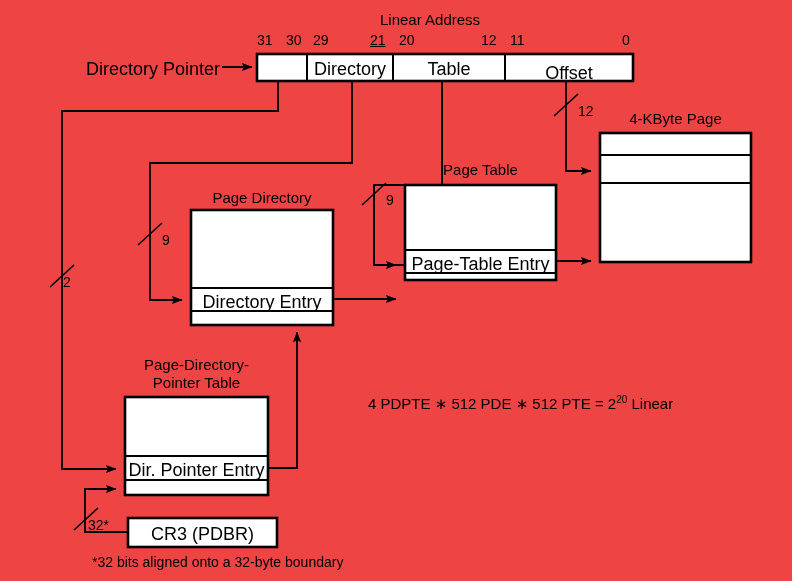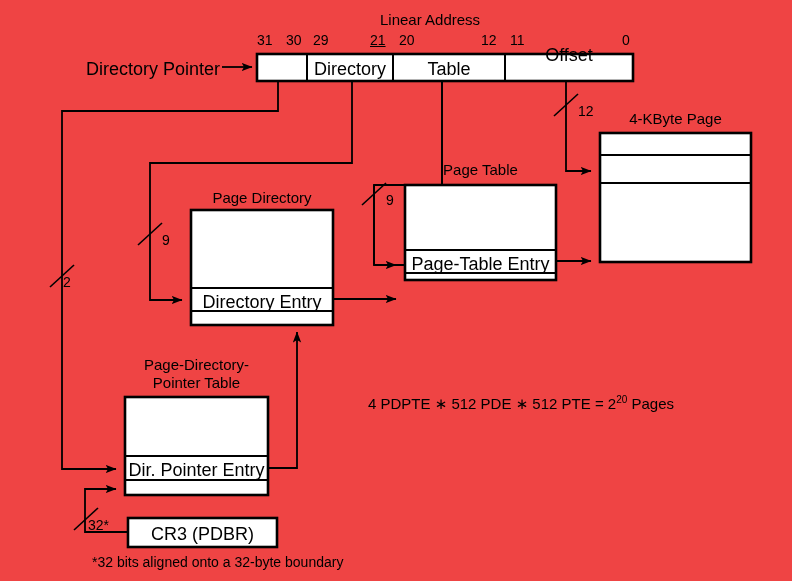--- a/index.html
+++ b/index.html
@@ -115,21 +115,21 @@
   <div class="lbl bit-lbl" style="left:286px; top:33px;">30</div>
   <div class="lbl bit-lbl" style="left:313px; top:33px;">29</div>
   <div class="lbl bit-lbl" style="left:370px; top:33px;text-decoration:underline;">21</div>
   <div class="lbl bit-lbl" style="left:399px; top:33px;">20</div>
   <div class="lbl bit-lbl" style="left:481px; top:33px;">12</div>
   <div class="lbl bit-lbl" style="left:510px; top:33px;">11</div>
   <div class="lbl bit-lbl" style="left:622px; top:33px;">0</div>
 
   <div class="lbl cell-lbl center" style="left:307px; top:60px; width:86px;">Directory</div>
   <div class="lbl cell-lbl center" style="left:393px; top:60px; width:112px;">Table</div>
-  <div class="lbl cell-lbl center" style="left:505px; top:46px; width:128px;">Offset</div>
+  <div class="lbl cell-lbl center" style="left:505px; top:64px; width:128px;">Offset</div>
 
   <div class="lbl cell-lbl" style="left:86px; top:60px;">Directory Pointer</div>
 
   <div class="lbl slash-num" style="left:578px; top:104px;">12</div>
   <div class="lbl slash-num" style="left:386px; top:193px;">9</div>
   <div class="lbl slash-num" style="left:162px; top:233px;">9</div>
   <div class="lbl slash-num" style="left:63px; top:275px;">2</div>
   <div class="lbl slash-num" style="left:88px; top:518px;">32*</div>
 
   <div class="lbl box-title center" style="left:191px; top:190px; width:142px;">Page Directory</div>
@@ -139,17 +139,17 @@
   <div class="lbl box-title center" style="left:405px; top:162px; width:151px;">Page Table</div>
 
   <div class="lbl box-title center" style="left:600px; top:111px; width:151px;">4-KByte Page</div>
 
   <div class="lbl box-title center" style="left:120px; top:357px; width:153px;">Page-Directory-</div>
   <div class="lbl cell-lbl center" style="left:125px; top:461px; width:143px;">Dir. Pointer Entry</div>
   <div class="lbl box-title center" style="left:120px; top:375px; width:153px;">Pointer Table</div>
 
   <div class="lbl cell-lbl center" style="left:128px; top:525px; width:149px;">CR3 (PDBR)</div>
 
-  <div class="lbl eq-lbl" style="left:368px; top:395px;"><span>4 PDPTE ∗ 512 PDE ∗ 512 PTE = 2</span><sup>20</sup><span> Pages</span></div>
+  <div class="lbl eq-lbl" style="left:368px; top:395px;"><span>4 PDPTE ∗ 512 PDE ∗ 512 PTE = 2</span><sup>20</sup><span> Linear</span></div>
 
   <div class="lbl footnote" style="left:92px; top:555px;">*32 bits aligned onto a 32-byte boundary</div>
 
 </div>
 
 </body></html>

